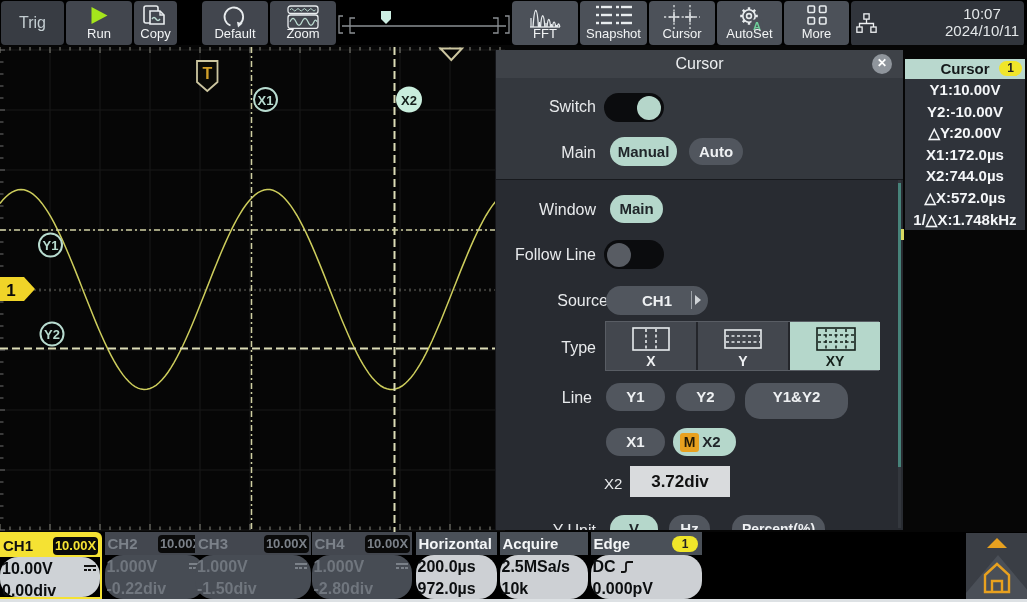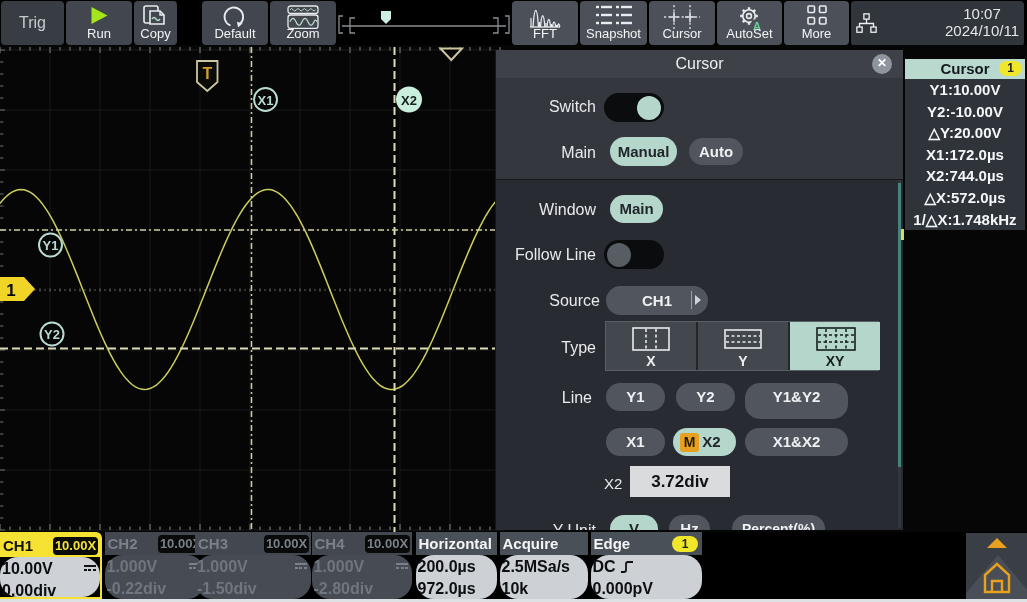--- a/index.html
+++ b/index.html
@@ -489,21 +489,21 @@
   <div class="pill" style="left:193px;top:88px;width:54px;height:27px;line-height:27px;">Auto</div>
 
   <div class="dlabel" style="left:0px;top:151px;width:100px;">Window</div>
   <div class="pill sel" style="left:114px;top:145px;width:53px;height:28px;line-height:28px;">Main</div>
 
   <div class="dlabel" style="left:0px;top:196px;width:100px;">Follow Line</div>
   <div class="toggle" style="left:108px;top:190px;">
         <div class="knob" style="left:3px;background:#585c63;"></div>
       </div>
 
-  <div class="dlabel" style="left:4px;top:242px;width:100px;">Source</div>
+  <div class="dlabel" style="left:12px;top:242px;width:100px;">Source</div>
   <div class="pill" style="left:110px;top:236px;width:102px;height:29px;line-height:29px;">CH1
     <span style="position:absolute;right:16px;top:5px;width:1px;height:18px;background:#9ba0a6;"></span>
     <span style="position:absolute;right:7px;top:9px;width:0;height:0;border-left:6px solid #cfd3d7;border-top:5px solid transparent;border-bottom:5px solid transparent;"></span>
   </div>
 
   <div class="dlabel" style="left:0px;top:289px;width:100px;">Type</div>
   <div class="abs" style="left:109px;top:271px;width:274px;height:50px;background:#43474e;border:1px solid #595d64;">
     <div class="abs" style="left:90px;top:0;width:2px;height:100%;background:#24262b;"></div>
     <div class="abs" style="left:182px;top:0;width:2px;height:100%;background:#24262b;"></div>
     <div class="abs" style="left:184px;top:0;width:90px;height:100%;background:#b5d7cb;"></div>
@@ -532,21 +532,20 @@
 
   <div class="dlabel" style="left:0px;top:339px;width:96px;">Line</div>
   <div class="pill" style="left:110px;top:333px;width:59px;height:28px;line-height:28px;">Y1</div>
   <div class="pill" style="left:180px;top:333px;width:59px;height:28px;line-height:28px;">Y2</div>
   <div class="pill" style="left:249px;top:333px;width:103px;height:36px;line-height:28px;">Y1&amp;Y2</div>
 
   <div class="pill" style="left:110px;top:378px;width:59px;height:28px;line-height:28px;">X1</div>
   <div class="pill sel" style="left:177px;top:378px;width:63px;height:28px;line-height:28px;padding-left:14px;">X2
     <span style="position:absolute;left:7px;top:5px;width:19px;height:19px;background:#e8a11f;border-radius:3px;color:#231a06;font-size:14px;font-weight:bold;line-height:19px;text-align:center;">M</span>
   </div>
-  <div class="pill" style="left:249px;top:378px;width:103px;height:28px;line-height:28px;">X1&amp;X2</div>
 
   <div class="dlabel" style="left:108px;top:425px;width:30px;font-size:15px;text-align:left;">X2</div>
   <div class="abs" style="left:134px;top:416px;width:100px;height:31px;background:#d9dbdd;color:#111;font-size:17px;font-weight:bold;text-align:center;line-height:31px;">3.72div</div>
 
   <div class="dlabel" style="left:0px;top:472px;width:100px;">Y Unit</div>
   <div class="pill sel" style="left:114px;top:465px;width:48px;height:28px;line-height:28px;">V</div>
   <div class="pill" style="left:173px;top:465px;width:41px;height:28px;line-height:28px;">Hz</div>
   <div class="pill" style="left:236px;top:465px;width:93px;height:28px;line-height:28px;font-size:14px;">Percent(%)</div>
 </div>
 

